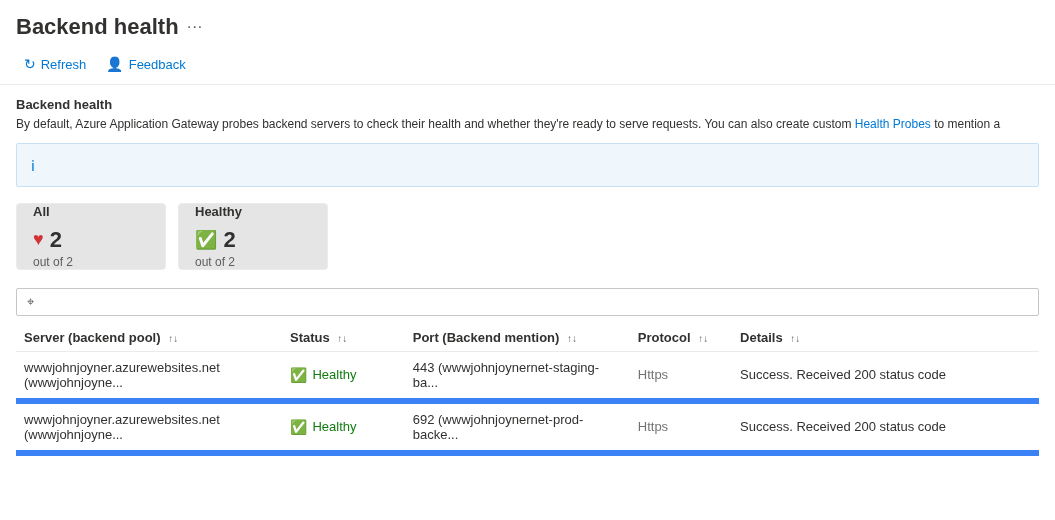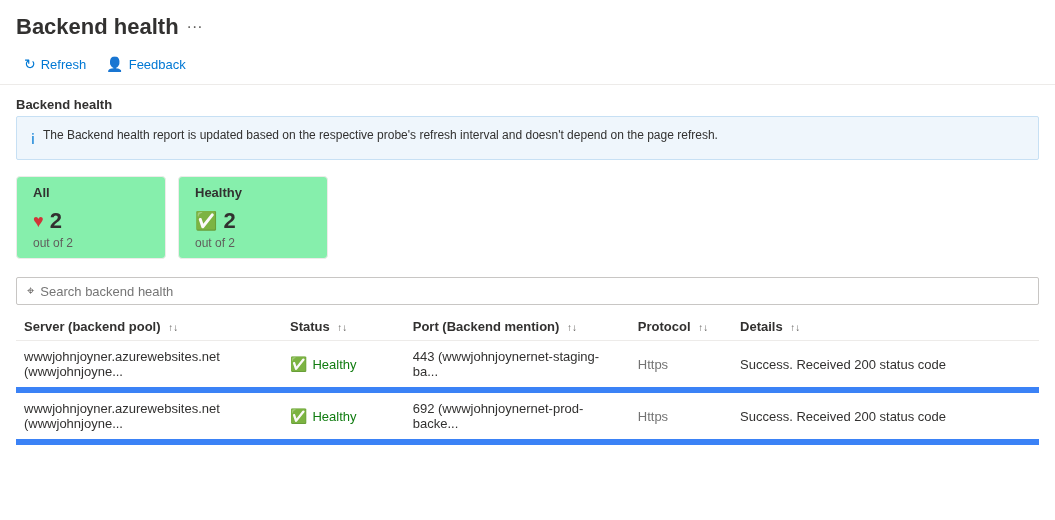--- a/index.html
+++ b/index.html
@@ -83,23 +83,23 @@
       margin-top: 1px;
     }
     .cards {
       display: flex;
       gap: 12px;
       margin-bottom: 18px;
     }
     .card {
       border: 1px solid #edebe9;
       border-radius: 4px;
-      padding: 8px 16px;
+      padding: 0 16px;
       min-width: 150px;
-      background: #86efac;
+      background: #e5e5e5;
     }
     .card-title {
       font-size: 13px;
       font-weight: 600;
       margin-bottom: 8px;
       color: #323130;
     }
     .card-count {
       display: flex;
       align-items: center;
@@ -189,24 +189,26 @@
   </button>
   <button class="toolbar-btn">
     <span class="icon">👤</span>
     <span>Feedback</span>
   </button>
 </div>
 
 <div class="content">
 
   <div class="section-title">Backend health</div>
+  <div class="section-desc">
+    <span>By default, Azure Application Gateway probes backend servers to check their health and whether they're ready to serve requests. You can also create custom </span><a class="link-blue">Health Probes</a><span> to mention a</span>
+  </div>
 
   <div class="info-banner">
     <span class="info-icon">ℹ</span>
-    <span>The Backend health report is updated based on the respective probe's refresh interval and doesn't depend on the page refresh.</span>
   </div>
 
   <div class="cards">
     <div class="card">
       <div class="card-title">All</div>
       <div class="card-count">
         <span class="heart">♥</span>
         <span>2</span>
       </div>
       <div class="card-sub">out of 2</div>
@@ -216,21 +218,20 @@
       <div class="card-count">
         <span class="check">✅</span>
         <span>2</span>
       </div>
       <div class="card-sub">out of 2</div>
     </div>
   </div>
 
   <div class="search-bar">
     <span class="search-icon">⌖</span>
-    <input type="text" placeholder="Search backend health" style="">
   </div>
 
   <table>
     <thead>
       <tr>
         <th class="col-server">
           <span>Server (backend pool)</span>
           <span class="sort-icon">↑↓</span>
         </th>
         <th class="col-status">

